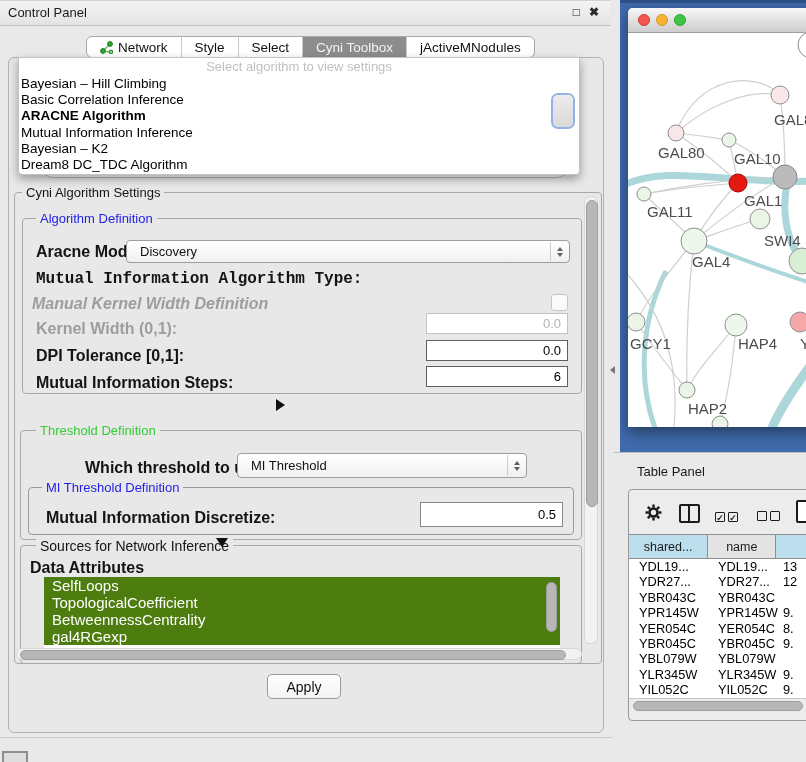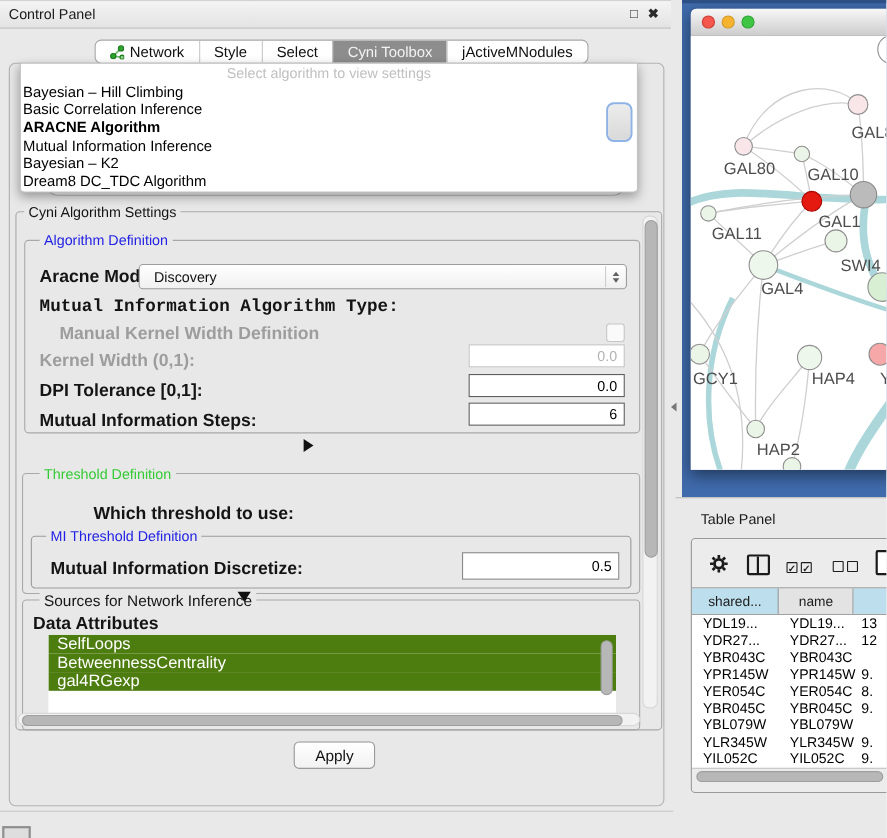--- a/index.html
+++ b/index.html
@@ -162,52 +162,60 @@
   <div class="combo" style="left:126px;top:240px;width:444px;height:23px;">
     <span>Discovery</span>
     <span class="stepper">
         <i class="tri-up"></i>
         <i class="tri-dn"></i>
       </span>
   </div>
 
   <div class="lab" style="left:36px;top:270px;font-family:Liberation Mono, monospace;">Mutual Information Algorithm Type:</div>
 
-  <div class="lab gray" style="left:54px;top:295px;">Manual Kernel Width Definition</div>
+  <div class="lab gray" style="left:32px;top:295px;font-style:italic;">Manual Kernel Width Definition</div>
   <div id="kernel-checkbox"></div>
 
   <div class="lab gray" style="left:36px;top:320px;">Kernel Width (0,1):</div>
   <div class="field disabled" style="left:426px;top:313px;width:142px;height:21px;">0.0</div>
 
   <div class="lab" style="left:36px;top:347px;">DPI Tolerance [0,1]:</div>
   <div class="field" style="left:426px;top:340px;width:142px;height:21px;">0.0</div>
 
   <div class="lab" style="left:36px;top:374px;">Mutual Information Steps:</div>
   <div class="field" style="left:426px;top:366px;width:142px;height:21px;">6</div>
 
   <div id="hub-arrow"></div>
 
   <div class="group" style="left:20px;top:430px;width:560px;height:108px;"></div>
   <div class="gtitle" style="left:36px;top:423px;color:#33cc33;">Threshold Definition</div>
 
   <div class="lab" style="left:85px;top:459px;">Which threshold to use:</div>
+  <div class="combo" style="left:237px;top:453px;width:290px;height:25px;">
+    <span>MI Threshold</span>
+    <span class="stepper">
+        <i class="tri-up"></i>
+        <i class="tri-dn"></i>
+      </span>
+  </div>
 
   <div class="group" style="left:28px;top:487px;width:544px;height:46px;border-color:#9b9b9b;"></div>
   <div class="gtitle" style="left:42px;top:480px;color:#2222e6;">MI Threshold Definition</div>
 
   <div class="lab" style="left:46px;top:509px;">Mutual Information Discretize:</div>
   <div class="field" style="left:420px;top:502px;width:143px;height:25px;border-color:#888;">0.5</div>
 
   <div class="group" style="left:20px;top:545px;width:560px;height:117px;"></div>
   <div class="gtitle" style="left:36px;top:538px;font-size:14px;">Sources for Network Inference</div>
   <div id="src-arrow"></div>
 
   <div class="lab" style="left:30px;top:559px;">Data Attributes</div>
   <div id="attr-list">
       <div class="attr-item">SelfLoops</div>
+      <div class="attr-item">TopologicalCoefficient</div>
       <div class="attr-item">BetweennessCentrality</div>
       <div class="attr-item">gal4RGexp</div>
     </div>
   <div class="vthumb" style="left:546px;top:582px;width:9px;height:48px;"></div>
 
   <div class="sb-track" style="left:584px;top:196px;width:14px;height:448px;"></div>
   <div class="vthumb" style="left:586px;top:200px;width:10px;height:305px;"></div>
   <div class="sb-track" style="left:16px;top:648px;width:566px;height:12px;"></div>
   <div class="hthumb" style="left:20px;top:650px;width:544px;height:8px;"></div>
 

